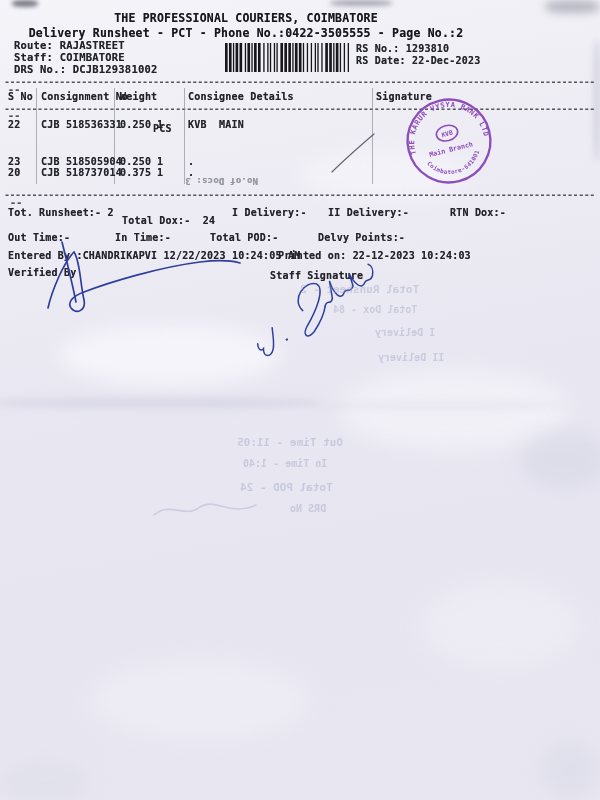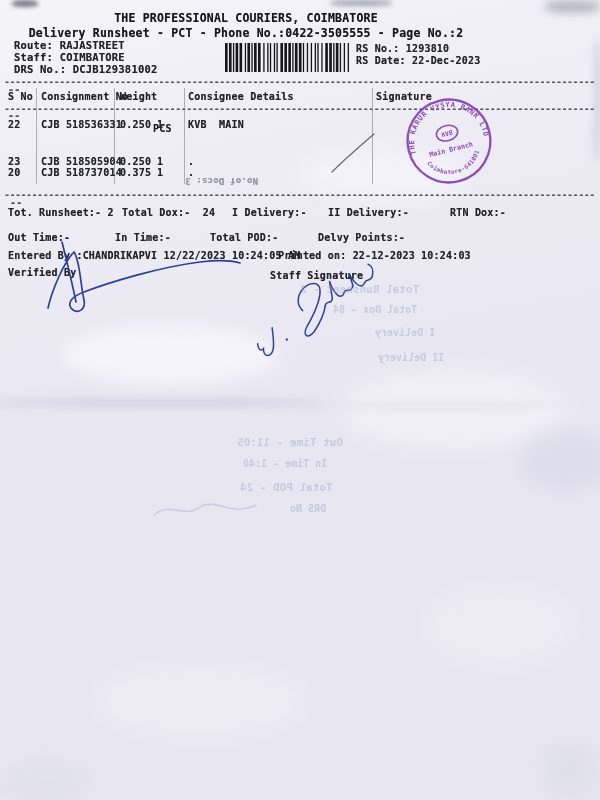--- a/index.html
+++ b/index.html
@@ -123,21 +123,21 @@
   <div class="t" style="left:120px;top:167px;">0.375</div>
   <div class="t" style="left:157px;top:167px;">1</div>
   <div class="t" style="left:188px;top:167px;">.</div>
 
   <div class="t flip" style="left:185px;top:176px;font-size:9px;">No.of Docs: 3</div>
 
   <div class="sep" style="top:189px;">--------------------------------------------------------------------------------------------------------------------------------------------</div>
   <div class="t" style="left:10px;top:197px;color:#55555e;">--</div>
 
   <div class="t" style="left:8px;top:207px;">Tot. Runsheet:- 2</div>
-  <div class="t" style="left:122px;top:207px;text-align:right;">Total Dox:-  24</div>
+  <div class="t" style="left:122px;top:215px;text-align:right;">Total Dox:-  24</div>
   <div class="t" style="left:232px;top:207px;">I Delivery:-</div>
   <div class="t" style="left:328px;top:207px;">II Delivery:-</div>
   <div class="t" style="left:450px;top:207px;">RTN Dox:-</div>
 
   <div class="t" style="left:8px;top:232px;">Out Time:-</div>
   <div class="t" style="left:115px;top:232px;">In Time:-</div>
   <div class="t" style="left:210px;top:232px;">Total POD:-</div>
   <div class="t" style="left:318px;top:232px;">Delvy Points:-</div>
 
   <div class="t" style="left:8px;top:250px;">Entered By :CHANDRIKAPVI 12/22/2023 10:24:05 AM</div>

